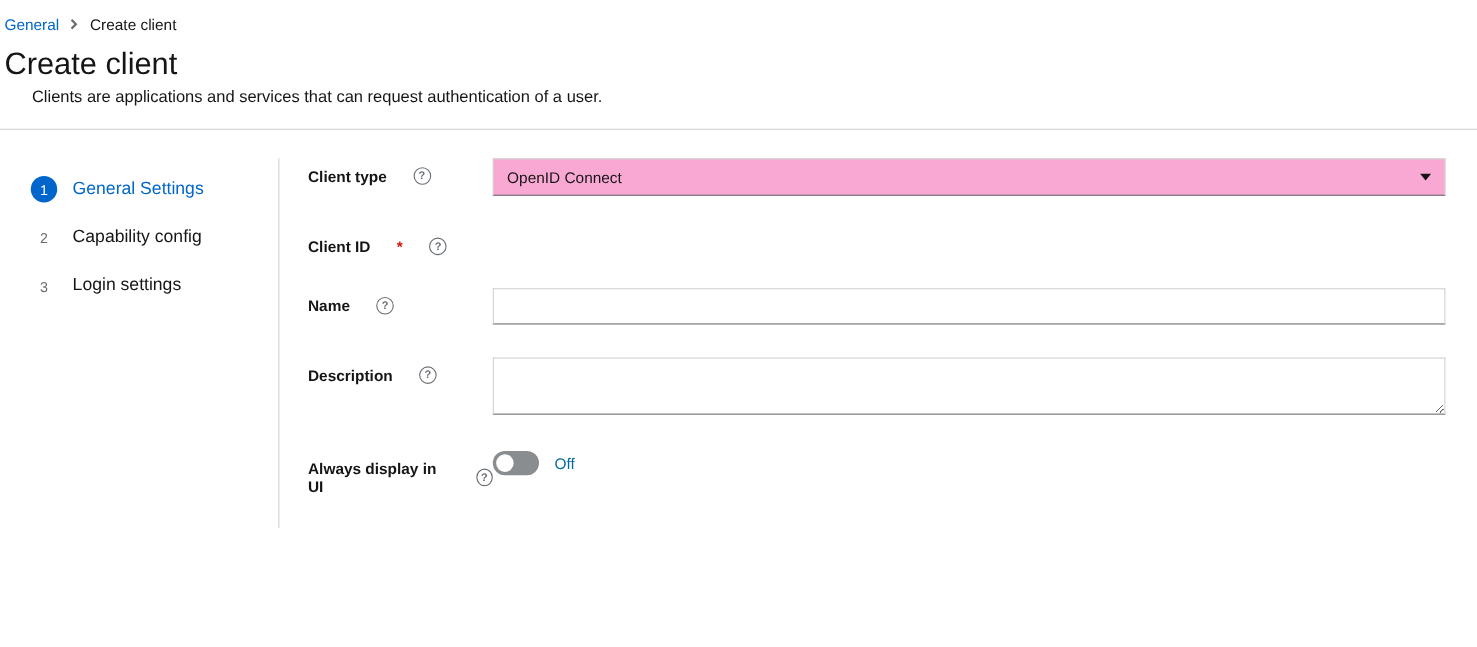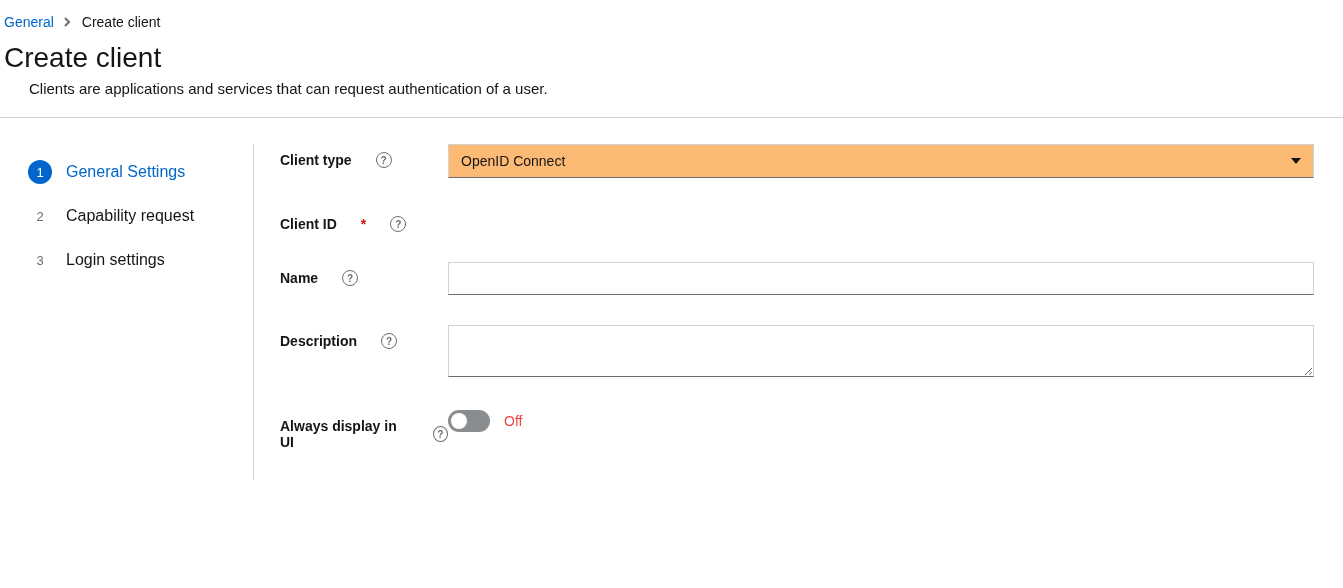--- a/index.html
+++ b/index.html
@@ -96,21 +96,21 @@
       color: #6a6e73;
       cursor: pointer;
     }
     .form-control-col { flex: 1; }
     .select-wrap {
       position: relative;
       border: 1px solid #d2d2d2;
       border-bottom: 1px solid #6a6e73;
       padding: 8px 12px;
       cursor: pointer;
-      background: #fdba74;
+      background: #f9a8d4;
       display: flex;
       align-items: center;
       justify-content: space-between;
     }
     .caret {
       width: 0; height: 0;
       border-left: 5px solid transparent;
       border-right: 5px solid transparent;
       border-top: 6px solid #151515;
     }
@@ -147,21 +147,21 @@
       cursor: pointer;
     }
     .toggle::after {
       content: "";
       position: absolute;
       top: 3px; left: 3px;
       width: 16px; height: 16px;
       border-radius: 50%;
       background: #fff;
     }
-    .toggle-label { color: #ef4444; }
+    .toggle-label { color: #0369a1; }
   </style>
 </head>
 <body>
 
 <nav class="breadcrumb">
   <a>General</a>
   <span class="chevron">
     <svg width="8" height="10" viewBox="0 0 8 10">
         <path d="M1 1 L5 5 L1 9" fill="none" stroke="#6a6e73" stroke-width="2"></path>
       </svg>
@@ -175,21 +175,21 @@
 
 <div class="content">
 
   <aside class="wizard-nav">
     <div class="wizard-step active">
       <span class="step-num">1</span>
       <span class="step-label">General Settings</span>
     </div>
     <div class="wizard-step">
       <span class="step-num">2</span>
-      <span class="step-label">Capability request</span>
+      <span class="step-label">Capability config</span>
     </div>
     <div class="wizard-step">
       <span class="step-num">3</span>
       <span class="step-label">Login settings</span>
     </div>
   </aside>
 
   <section class="form">
 
     <div class="form-row">

